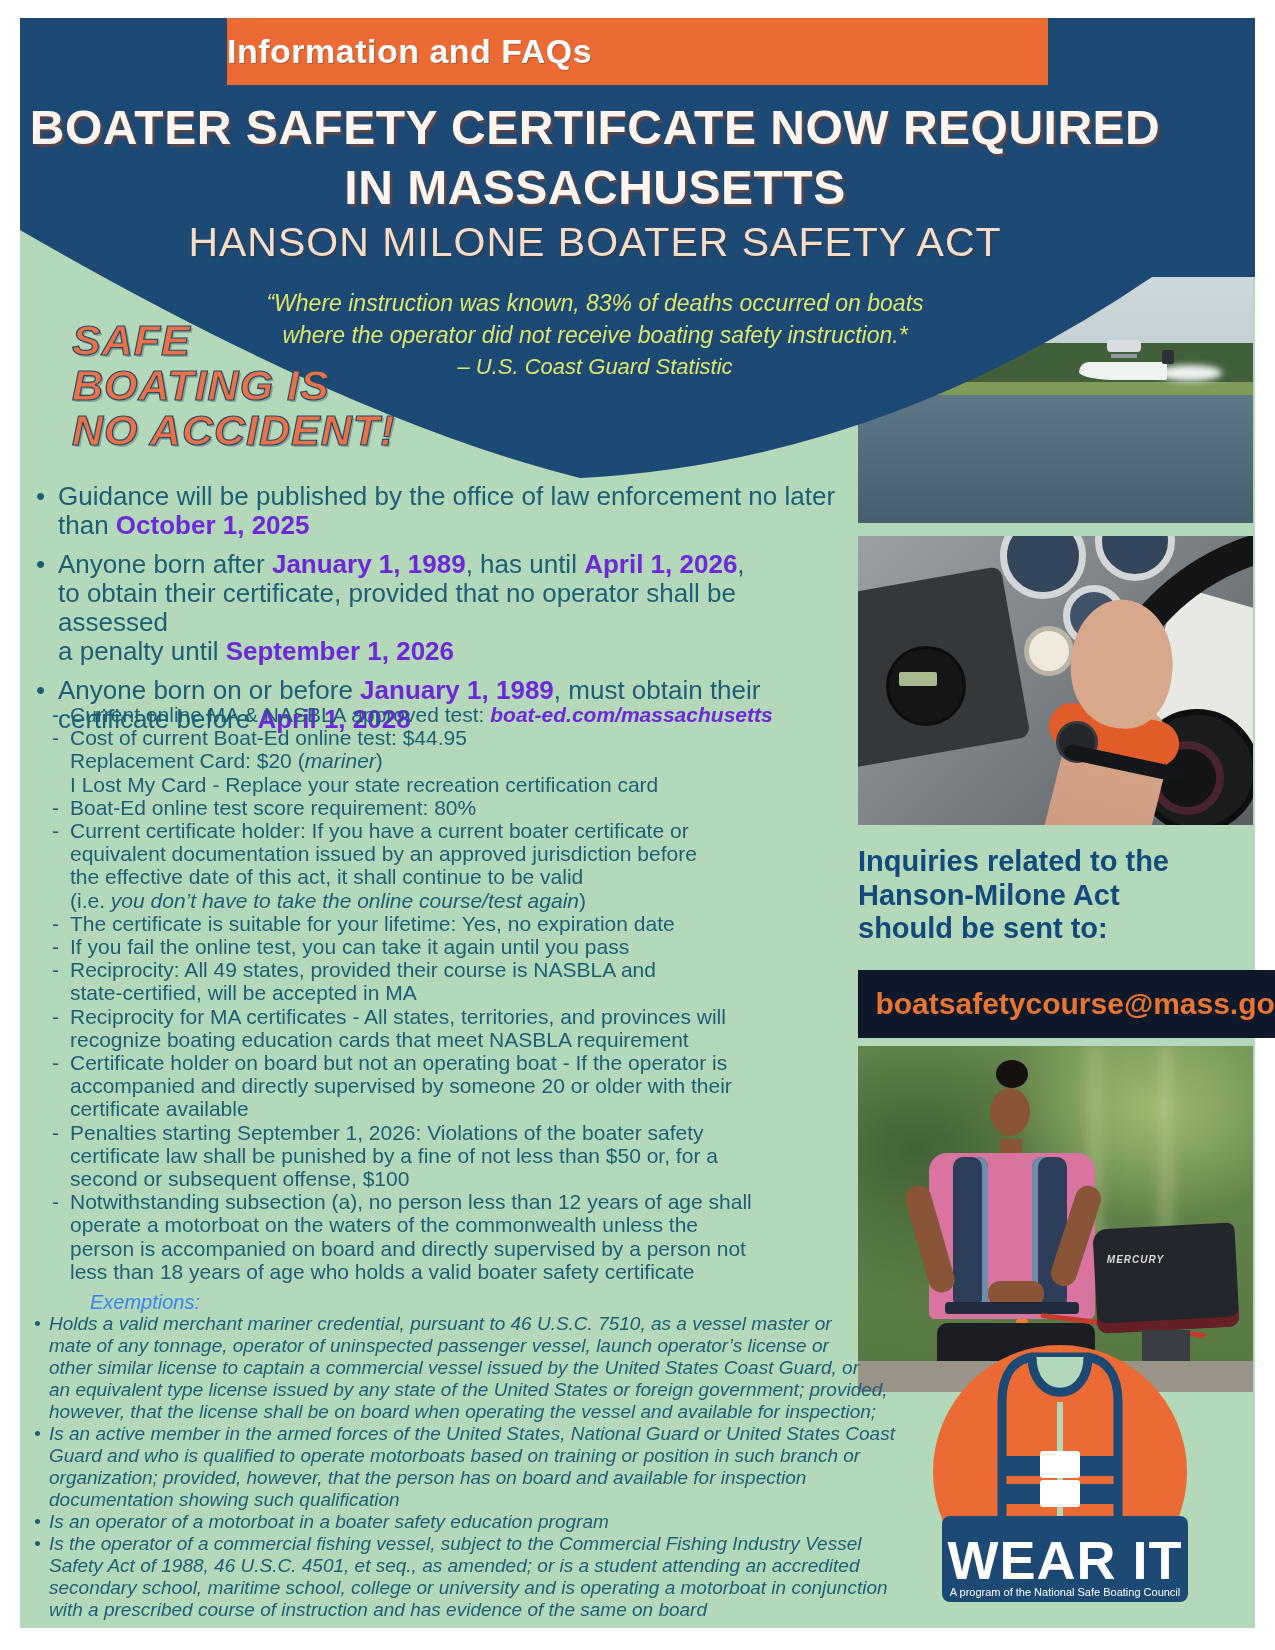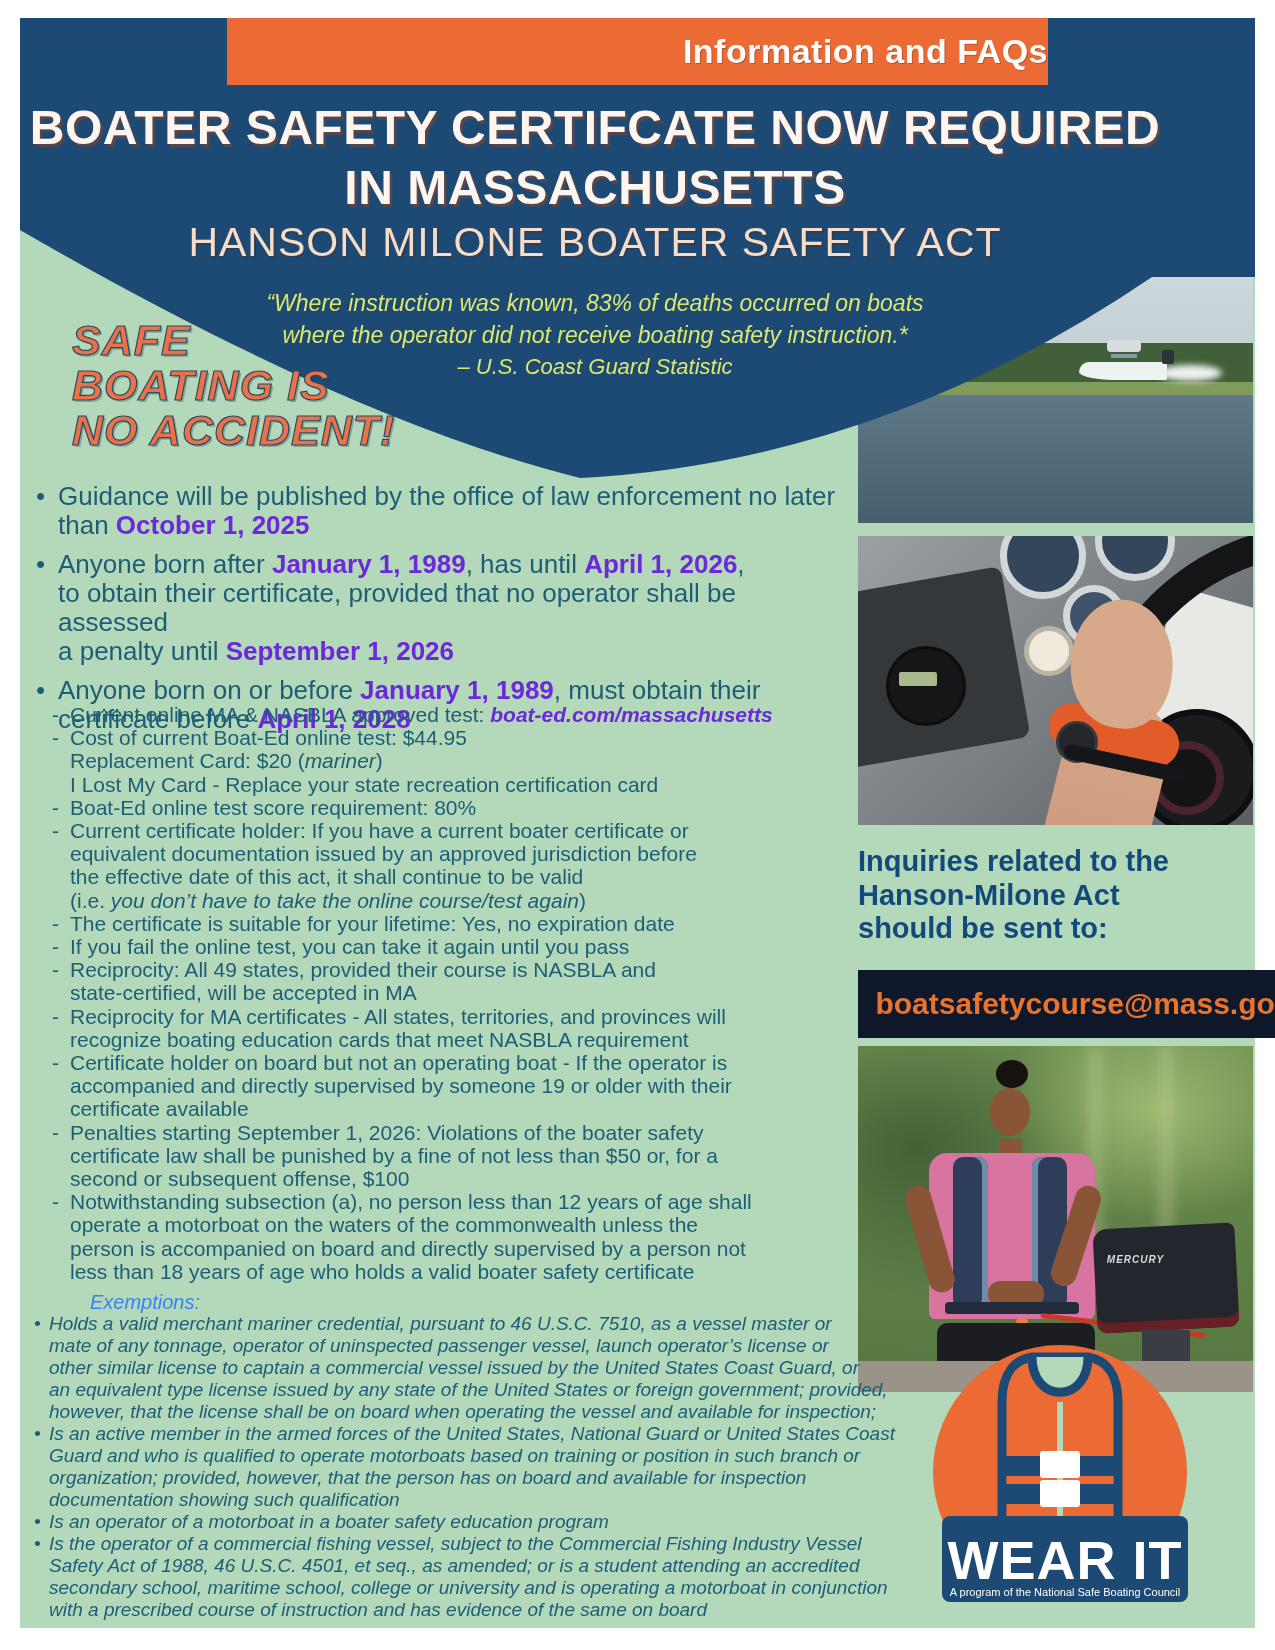--- a/index.html
+++ b/index.html
@@ -3,21 +3,21 @@
 <meta charset="utf-8">
 <style>
   html,body{margin:0;padding:0;background:#e8e8e8;}
   .page{position:relative;width:1275px;height:1650px;background:#ffffff;overflow:hidden;
         font-family:"Liberation Sans",sans-serif;margin:0 auto;}
   .canvas{position:absolute;left:20px;top:18px;width:1235px;height:1610px;background:#b3d8ba;}
 
   
   .header-svg{position:absolute;left:0;top:0;z-index:2;pointer-events:none;}
   .banner{position:absolute;left:227px;top:18px;width:821px;height:67px;background:#ec6b35;
-          z-index:3;display:flex;align-items:center;justify-content:flex-end;}
+          z-index:3;display:flex;align-items:center;justify-content:flex-start;}
   .banner-text{color:#ffffff;font-size:34px;font-weight:bold;letter-spacing:.5px;
                text-shadow:1px 1px 0 rgba(90,40,20,.35);}
   .title{position:absolute;left:20px;width:1150px;text-align:center;z-index:3;
          color:#fdf5ee;font-weight:bold;font-size:48px;letter-spacing:.5px;
          text-shadow:2.5px 2.5px 0 rgba(133,66,44,.55);}
   .title1{top:100px;} .title2{top:160px;}
   .subtitle{position:absolute;left:20px;top:219px;width:1150px;text-align:center;z-index:3;
             color:#f6ddc9;font-size:41px;font-weight:normal;letter-spacing:1px;
             text-shadow:1.5px 1.5px 0 rgba(70,45,40,.4);}
   .quote{position:absolute;left:20px;top:287px;width:1150px;text-align:center;z-index:3;
@@ -278,21 +278,21 @@
 state-certified, will be accepted in MA</span></span>
       </div>
       <div class="li-row">
         <span class="li-marker">-</span>
         <span class="li-text"><span>Reciprocity for MA certificates - All states, territories, and provinces will
 recognize boating education cards that meet NASBLA requirement</span></span>
       </div>
       <div class="li-row">
         <span class="li-marker">-</span>
         <span class="li-text"><span>Certificate holder on board but not an operating boat - If the operator is
-accompanied and directly supervised by someone 19 or older with their
+accompanied and directly supervised by someone 20 or older with their
 certificate available</span></span>
       </div>
       <div class="li-row">
         <span class="li-marker">-</span>
         <span class="li-text"><span>Penalties starting September 1, 2026: Violations of the boater safety
 certificate law shall be punished by a fine of not less than $50 or, for a
 second or subsequent offense, $100</span></span>
       </div>
       <div class="li-row">
         <span class="li-marker">-</span>

